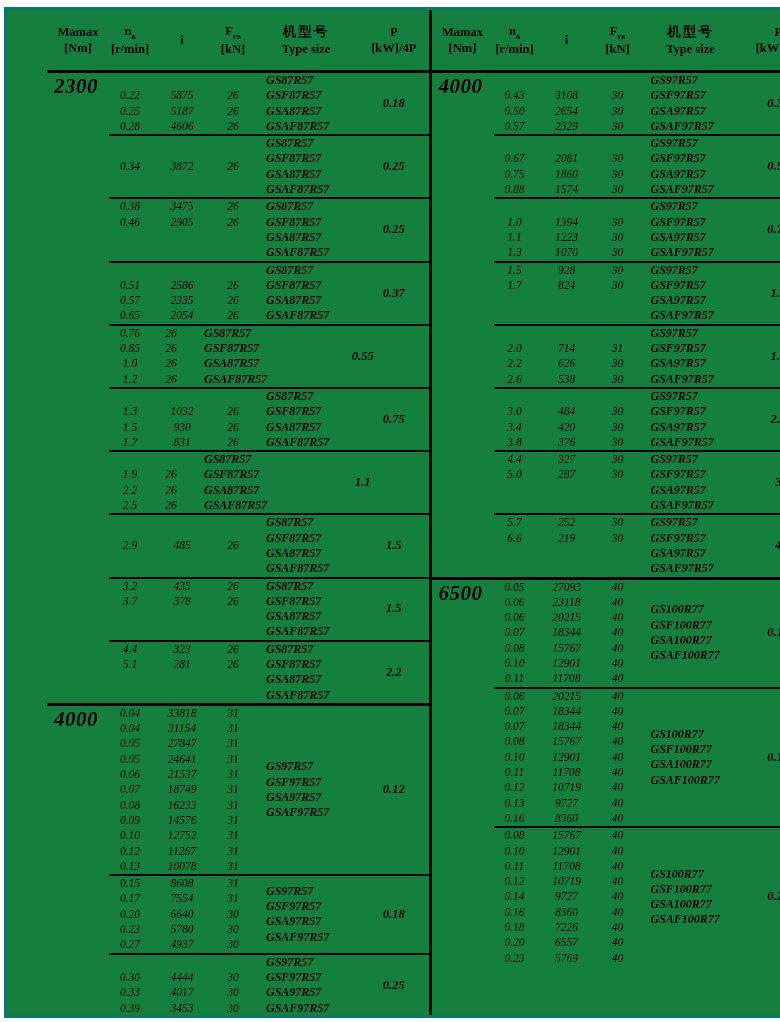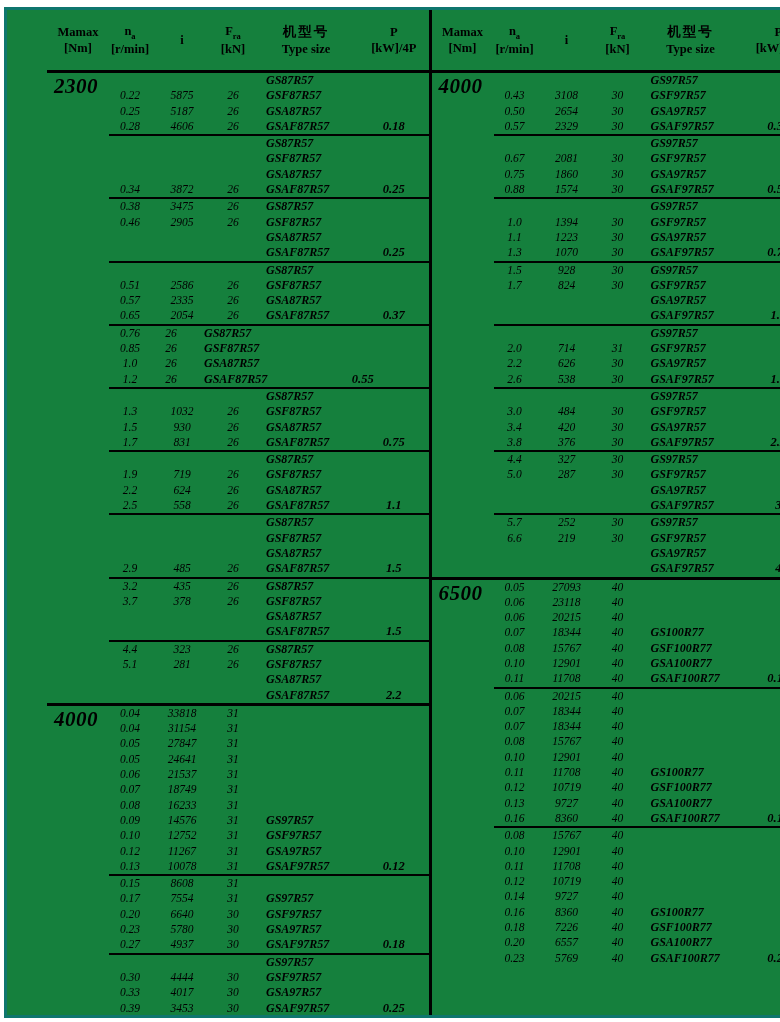--- a/index.html
+++ b/index.html
@@ -60,21 +60,21 @@
   .c-fra  { width: 40px; text-align: center; }
   .c-type { width: 106px; padding-left: 13px; text-align: left; }
   .c-p    { flex: 1; text-align: center; }
 
   .val { display: block; line-height: 15.3px; font-size: 11.5px; white-space: nowrap; }
   .c-type .val { font-weight: bold; font-size: 12px; }
   .c-p .val { font-weight: bold; font-size: 12.5px; }
 
   .m-even    { justify-content: space-around; }
   .m-end     { justify-content: flex-end; }
-  .m-center  { justify-content: flex-end; }
+  .m-center  { justify-content: center; }
   .m-spread2 { padding-bottom: 15.3px; }
 </style>
 </head>
 <body>
 
 <div class="frame">
 
   <div class="half">
     <div class="hdr">
       <div class="hc w-mamax">
@@ -247,25 +247,20 @@
               </div>
               <div class="col c-p m-center">
                 <span class="val">0.75</span>
               </div>
             </div>
             <div class="block" style="height: 61.2px;">
               <div class="col c-na m-end">
                 <span class="val">1.9</span>
                 <span class="val">2.2</span>
                 <span class="val">2.5</span>
-              </div>
-              <div class="col c-i m-end">
-                <span class="val">719</span>
-                <span class="val">624</span>
-                <span class="val">558</span>
               </div>
               <div class="col c-fra m-end">
                 <span class="val">26</span>
                 <span class="val">26</span>
                 <span class="val">26</span>
               </div>
               <div class="col c-type m-center">
                 <span class="val">GS87R57</span>
                 <span class="val">GSF87R57</span>
                 <span class="val">GSA87R57</span>

